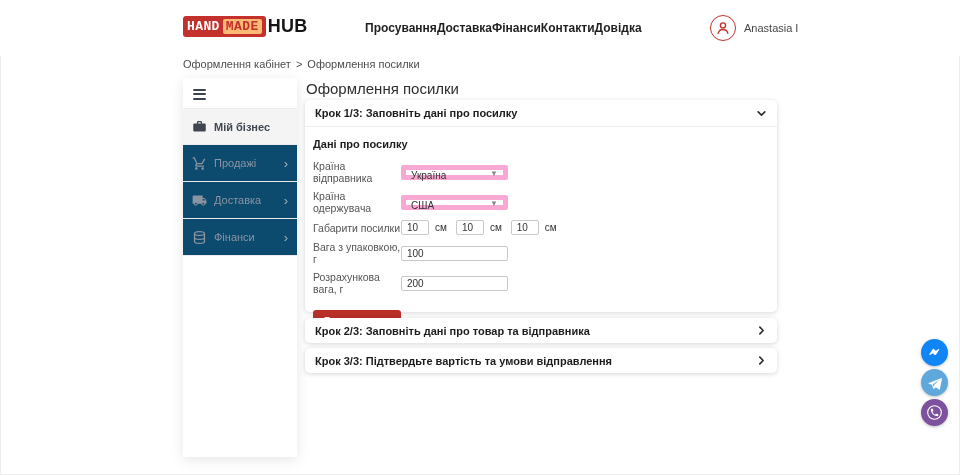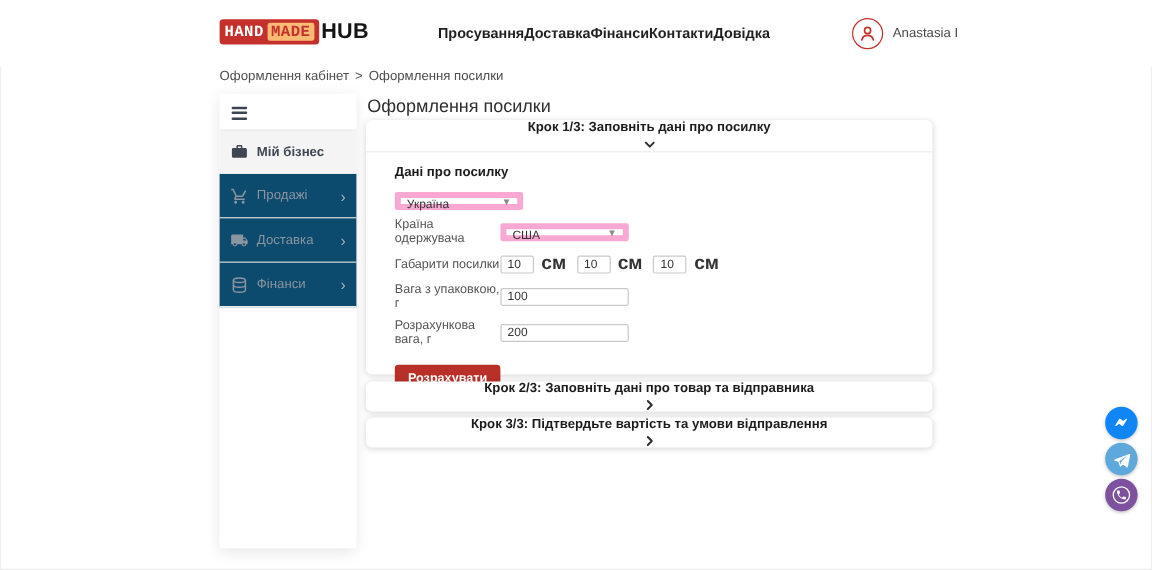--- a/index.html
+++ b/index.html
@@ -36,42 +36,42 @@
                color:#8b94a1; font-size:11px; cursor:pointer; background:#0c4a6e; }
   .menu-item:first-child { border-top:1px solid #ececec; }
   .menu-item.active { color:#3f4652; font-weight:700; background:#f4f4f4; }
   .mi-icon { width:15px; height:15px; margin-right:7px; flex-shrink:0; }
   .mi-icon svg { width:15px; height:15px; display:block; }
   .menu-chev { margin-left:auto; color:#a9b0bb; font-size:13px; line-height:1; }
   
   .main-title { position:absolute; left:306px; top:80px; font-size:15px; color:#2e2e2e; }
   .card { position:absolute; left:305px; width:472px; background:#fff; border-radius:5px;
           box-shadow:0 1px 5px rgba(0,0,0,.16); }
-  .card-header { display:flex; align-items:center; justify-content:space-between; padding:0 10px; cursor:pointer;flex-direction:column; }
+  .card-header { display:flex; align-items:center; justify-content:space-between; padding:0 10px; cursor:pointer; }
   .step-label { font-size:11px; font-weight:700; color:#1c1c1c; }
   .card1 { top:100px; height:212px; }
   .card1 .card-header { height:27px; border-bottom:1px solid #ededed; }
   .card2 { top:318px; height:25px; }
   .card3 { top:348px; height:25px; }
   .card2 .card-header, .card3 .card-header { height:25px; }
   .chev-svg { display:block; }
   
-  .card-content { padding:9px 24px; }
+  .card-content { padding:9px 8px; }
   .section-title { font-size:11px; font-weight:700; color:#1c1c1c; margin:2px 0 10px; }
   .form-row { display:flex; align-items:center; margin-bottom:6px; }
   .form-label { width:88px; font-size:10.5px; color:#555; flex-shrink:0; }
   .select { width:107px; height:15px; border:5px solid #f9a8d4; border-radius:2px; background:#fff;
             font-size:10px; color:#333; display:flex; justify-content:space-between;
             padding:0 5px; cursor:pointer; }
   .select .arrow { color:#8a8a8a; font-size:8px; line-height:1; }
   input.ti { height:15px; border:1px solid #c9c9c9; border-radius:2px; font-size:10px; color:#333;
              padding:0 5px; font-family:inherit; outline:none; background:#fff; }
   .ti-wide { width:107px; }
   .ti-dim { width:28px; }
-  .unit { font-size:16px; color:#333; margin:0 9px 0 6px;font-weight:bold; }
+  .unit { font-size:10px; color:#333; margin:0 9px 0 6px; }
   .btn { margin-top:9px; background:#b93029; color:#fff; font-size:10.5px; font-weight:600;
          border:none; border-radius:3px; padding:5px 11px; cursor:pointer; font-family:inherit; }
   
   .socials { position:absolute; left:921px; top:339px; display:flex; flex-direction:column; gap:3px; }
   .social-btn { width:27px; height:27px; border-radius:50%; display:flex; align-items:center;
                 justify-content:center; cursor:pointer; box-shadow:0 1px 3px rgba(0,0,0,.25); }
   .sb-messenger { background:#1086f6; }
   .sb-telegram { background:#5fa8dc; }
   .sb-viber { background:#7d519e; }
 </style>
@@ -163,20 +163,21 @@
   <div class="card-header">
     <span class="step-label">Крок 1/3: Заповніть дані про посилку</span>
     <svg class="chev-svg" width="11" height="11" viewBox="0 0 10 10">
         <polyline points="2,3.5 5,6.5 8,3.5" fill="none" stroke="#2e2e2e" stroke-width="1.5" stroke-linecap="round" stroke-linejoin="round"></polyline>
       </svg>
   </div>
   <div class="card-content">
     <div class="section-title">Дані про посилку</div>
 
     <div class="form-row">
+      <span class="form-label">Країна відправника</span>
       <div class="select">
         <span>Україна</span>
         <span class="arrow">▼</span>
       </div>
     </div>
 
     <div class="form-row">
       <span class="form-label">Країна одержувача</span>
       <div class="select">
         <span>США</span>

